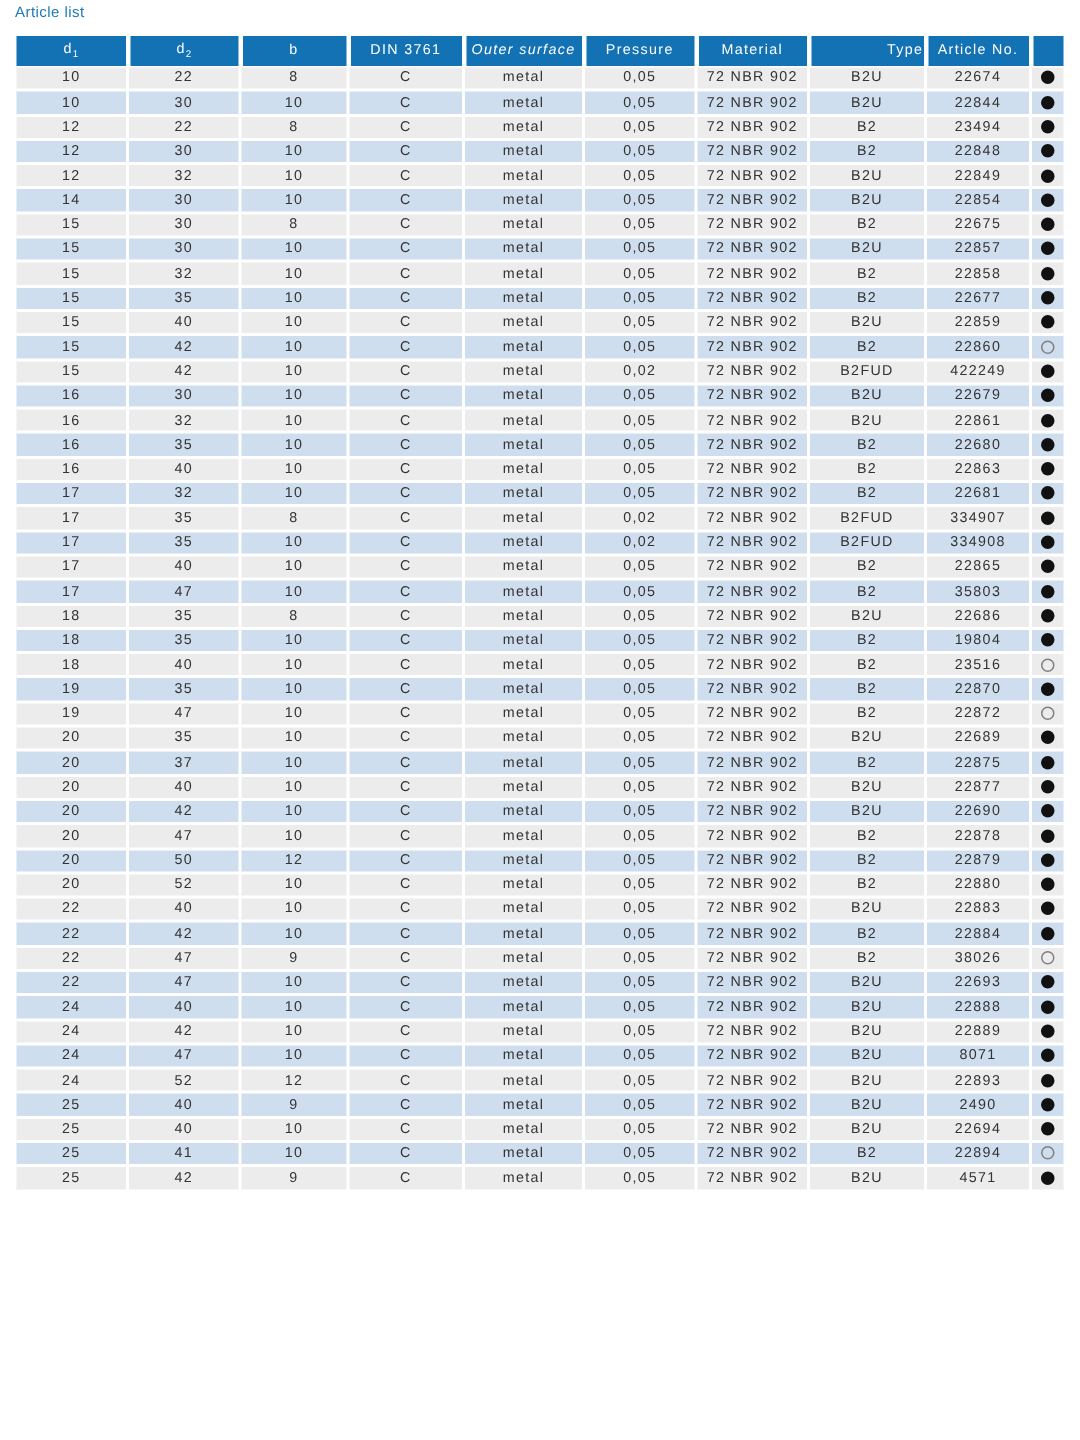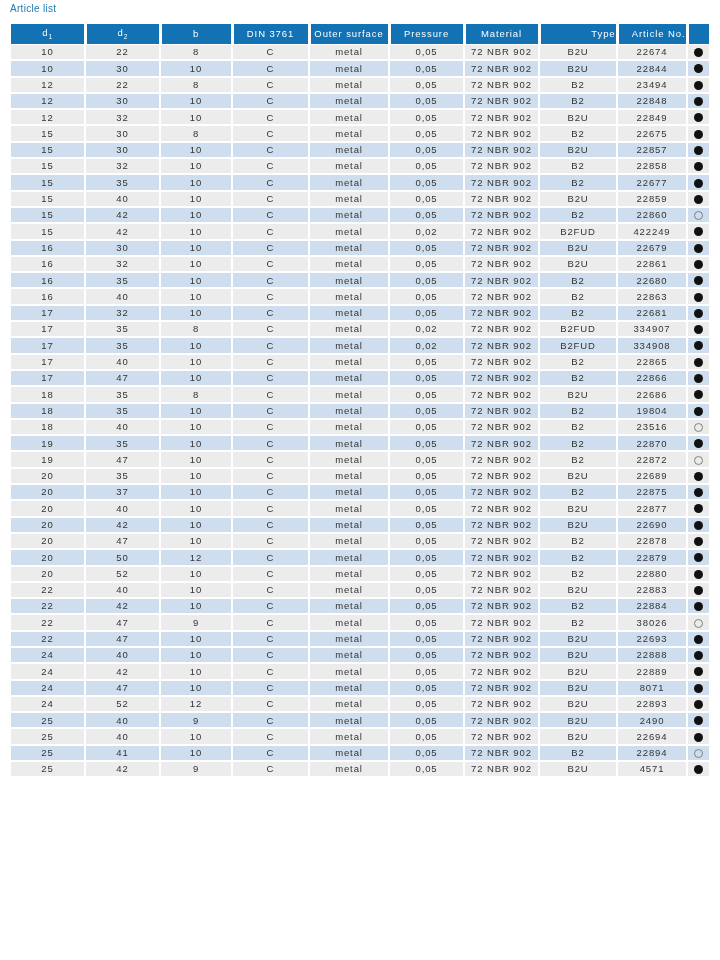--- a/index.html
+++ b/index.html
@@ -51,25 +51,25 @@
     border-bottom: 2px solid #ffffff;
   }
   td:last-child { border-right: none; }
   tr.odd  td { background: var(--row-odd-bg, #ececec); }
   tr.even td { background: var(--row-even-bg, #cfdeee); }
   
   th:nth-child(1)  { width: 74px; }
   th:nth-child(2)  { width: 75px; }
   th:nth-child(3)  { width: 72px; }
   th:nth-child(4)  { width: 77px; }
-  th:nth-child(5)  { width: 80px; }
+  th:nth-child(5)  { width: 80px; font-style: italic; }
   th:nth-child(6)  { width: 75px; }
   th:nth-child(7)  { width: 75px; }
   th:nth-child(8)  { width: 78px; text-align: right; }
-  th:nth-child(9)  { width: 70px; text-align: right; }
+  th:nth-child(9)  { width: 70px; }
   th:nth-child(10) { width: 22px; }
   .dot {
     display: inline-block;
     border-radius: 50%;
     vertical-align: middle;
   }
   .dot.filled {
     width: 9px; height: 9px;
     background: var(--dot-filled, #111111);
   }
@@ -153,20 +153,32 @@
         <td>32</td>
         <td>10</td>
         <td>C</td>
         <td>metal</td>
         <td>0,05</td>
         <td>72 NBR 902</td>
         <td>B2U</td>
         <td>22849</td>
         <td><span class="dot filled"></span></td>
       </tr>
+      <tr class="even">
+        <td>14</td>
+        <td>30</td>
+        <td>10</td>
+        <td>C</td>
+        <td>metal</td>
+        <td>0,05</td>
+        <td>72 NBR 902</td>
+        <td>B2U</td>
+        <td>22854</td>
+        <td><span class="dot filled"></span></td>
+      </tr>
       <tr class="odd">
         <td>15</td>
         <td>30</td>
         <td>8</td>
         <td>C</td>
         <td>metal</td>
         <td>0,05</td>
         <td>72 NBR 902</td>
         <td>B2</td>
         <td>22675</td>
@@ -342,21 +354,21 @@
       </tr>
       <tr class="even">
         <td>17</td>
         <td>47</td>
         <td>10</td>
         <td>C</td>
         <td>metal</td>
         <td>0,05</td>
         <td>72 NBR 902</td>
         <td>B2</td>
-        <td>22866</td>
+        <td>35803</td>
         <td><span class="dot filled"></span></td>
       </tr>
       <tr class="odd">
         <td>18</td>
         <td>35</td>
         <td>8</td>
         <td>C</td>
         <td>metal</td>
         <td>0,05</td>
         <td>72 NBR 902</td>

